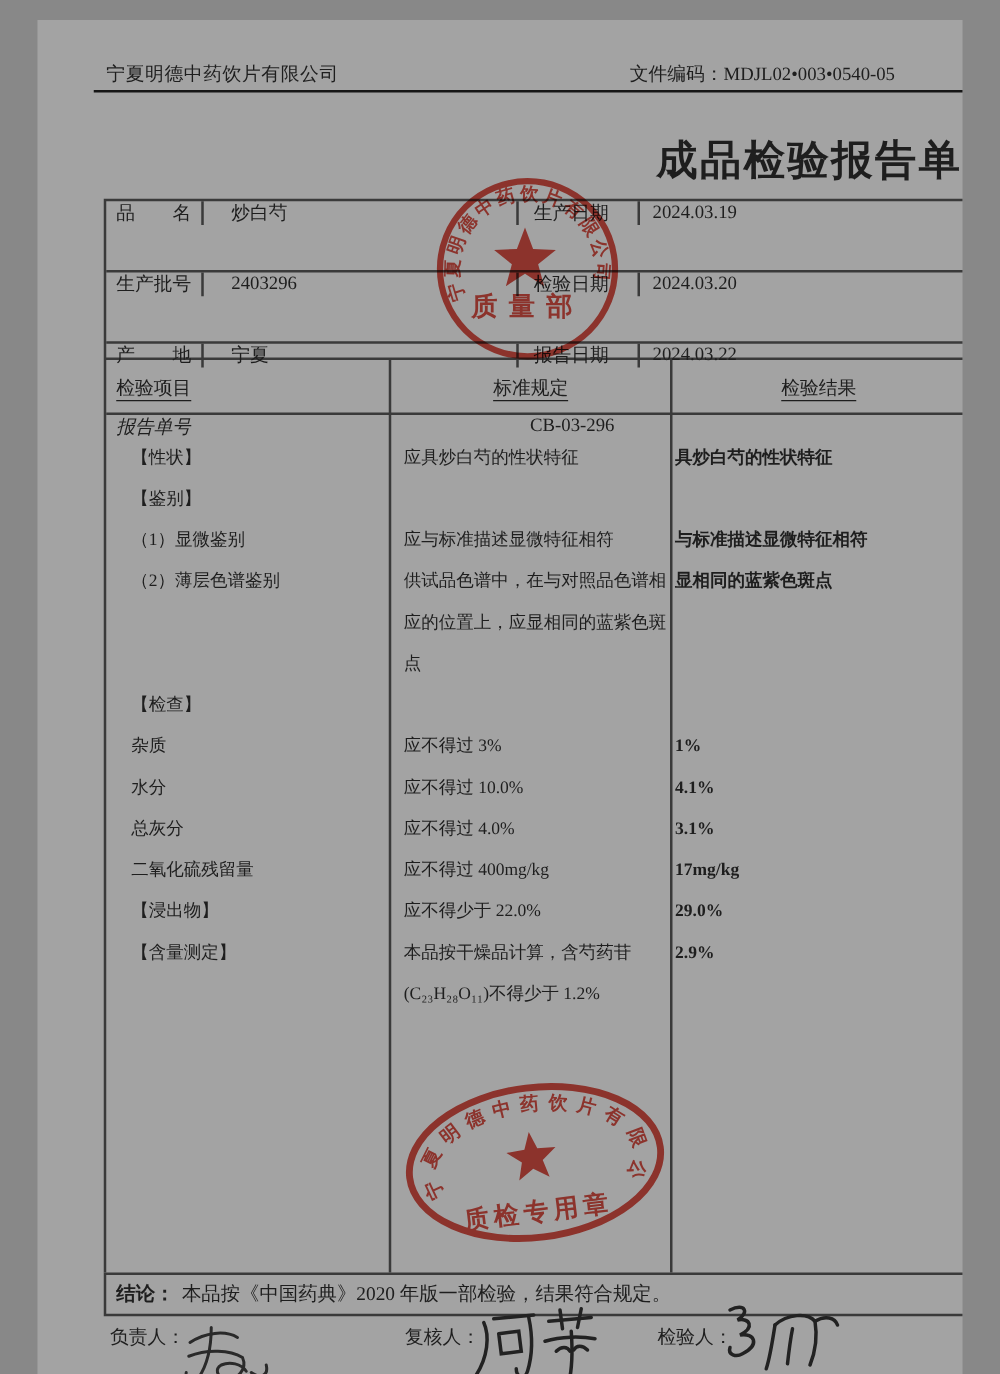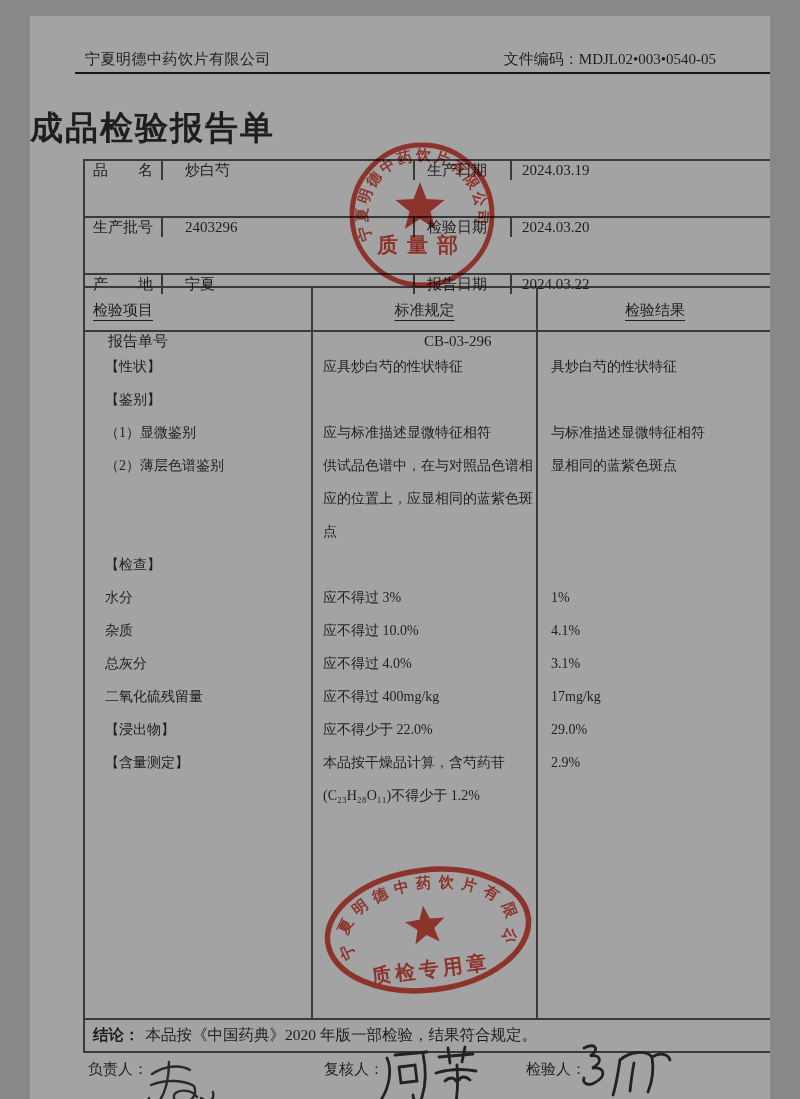--- a/index.html
+++ b/index.html
@@ -4,48 +4,48 @@
 <style>
   html,body{margin:0;padding:0;background:#888;}
   .page{
     position:relative;width:740px;height:1099px;background:#a3a3a3;
     font-family:"Liberation Serif","DejaVu Serif",serif;color:#1e1e1e;
     overflow:hidden;margin:16px auto;
   }
   .hdr-company{position:absolute;left:55px;top:34px;font-size:15px;letter-spacing:0.5px;}
   .hdr-code{position:absolute;right:54px;top:34px;font-size:15px;}
   .hdr-rule{position:absolute;left:45px;top:56px;width:712px;height:2px;background:#161616;}
-  .doc-title{position:absolute;left:0;top:90px;width:100%;text-align:left;
+  .doc-title{position:absolute;left:0;top:90px;width:100%;text-align:right;
     font-size:33px;font-weight:bold;letter-spacing:2px;}
   
   .box{position:absolute;left:53px;width:691px;border:2px solid #3a3a3a;box-sizing:border-box;}
   .info-box{top:143px;height:129px;display:flex;flex-direction:column;gap:36px;}
   .irow{flex:1;display:flex;border-top:2px solid #3a3a3a;font-size:15px;}
   .irow:first-child{border-top:none;}
   .ic{display:flex;align-items:center;box-sizing:border-box;white-space:nowrap;overflow:hidden;}
   .ic-label{width:78px;border-right:2px solid #3a3a3a;padding-left:8px;}
   .ic-value{width:252px;border-right:2px solid #3a3a3a;padding-left:22px;}
   .ic-label2{width:97px;border-right:2px solid #3a3a3a;padding-left:12px;}
   .ic-value2{flex:1;padding-left:10px;}
   .irow-report{position:relative;}
-  .ic-report-label{padding-left:23px;}
+  .ic-report-label{padding-left:8px;font-style:italic;}
   .ic-report-no{position:absolute;left:339px;top:0;bottom:0;display:flex;align-items:center;}
   
   .main-box{top:272px;height:730px;border-top:none;border-bottom:none;display:grid;
     grid-template-columns:228px 225px 1fr;}
   .mcol{box-sizing:border-box;overflow:hidden;}
   .mcol-1,.mcol-2{border-right:2px solid #3a3a3a;}
   .mhead{height:62px;box-sizing:border-box;padding-top:13px;font-size:15px;}
   .mhead span{text-decoration:underline;text-underline-offset:5px;}
   .mhead-left{padding-left:8px;}
   .mhead-center{text-align:center;}
   .tline{height:33px;line-height:33px;font-size:14px;white-space:nowrap;}
   .mcol-1 .tline{padding-left:20px;}
   .mcol-2 .tline{padding-left:10px;}
-  .mcol-3 .tline{padding-left:13px;}
+  .mcol-3 .tline{padding-left:2px;font-weight:bold;}
   
   .conclusion-box{top:1002px;height:35px;display:flex;align-items:center;font-size:15.5px;padding-left:8px;}
   .conclusion-box b{margin-right:6px;}
   
   .sig-label{position:absolute;top:1044px;font-size:15px;}
   .sig-label-1{left:58px;} .sig-label-2{left:294px;} .sig-label-3{left:496px;}
   .sig-svg{position:absolute;}
   
   .stamp{position:absolute;mix-blend-mode:multiply;opacity:0.88;}
   .stamp text{font-family:"Liberation Serif","DejaVu Serif",serif;}
@@ -90,22 +90,22 @@
     <div class="mcol mcol-1">
       <div class="mhead mhead-left"><span>检验项目</span></div>
       <div>
           <div class="tline">【性状】</div>
           <div class="tline">【鉴别】</div>
           <div class="tline">（1）显微鉴别</div>
           <div class="tline">（2）薄层色谱鉴别</div>
           <div class="tline"></div>
           <div class="tline"></div>
           <div class="tline">【检查】</div>
+          <div class="tline">杂质</div>
           <div class="tline">水分</div>
-          <div class="tline">杂质</div>
           <div class="tline">总灰分</div>
           <div class="tline">二氧化硫残留量</div>
           <div class="tline">【浸出物】</div>
           <div class="tline">【含量测定】</div>
           <div class="tline"></div>
         </div>
     </div>
     <div class="mcol mcol-2">
       <div class="mhead mhead-center"><span>标准规定</span></div>
       <div>

